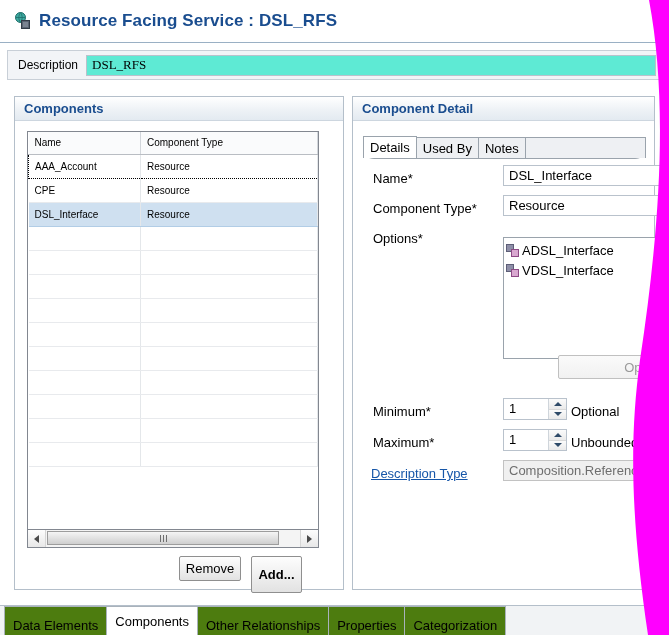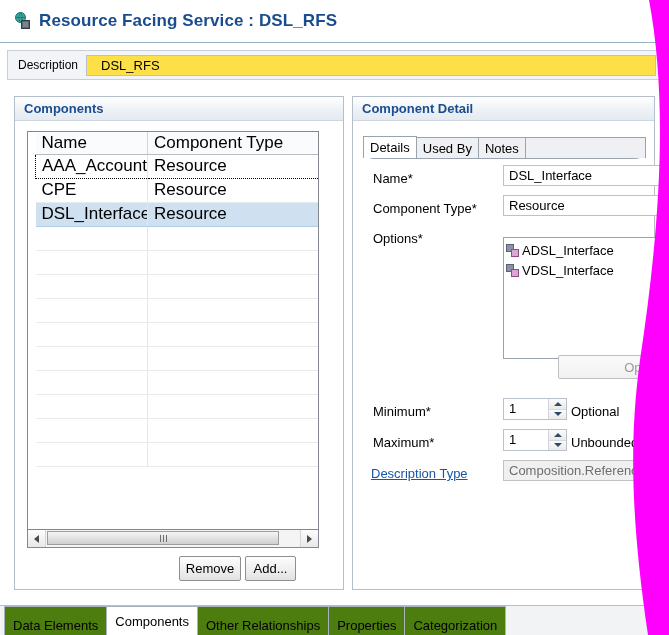--- a/index.html
+++ b/index.html
@@ -58,27 +58,27 @@
   #description-label {
     font-size: 12px;
     color: #000;
     margin-right: 8px;
     margin-left: 5px;
     white-space: nowrap;
   }
   #description-input {
     flex: 1 1 auto;
     height: 21px;
-    background: #fde047;
+    background: #5eead4;
     border: 1px solid #b9c2cc;
     box-sizing: border-box;
-    font-family: Liberation Sans, sans-serif;
-    font-size: 13px;
-    color: #000;
-    padding: 0 14px;
+    font-family: Liberation Serif, serif;
+    font-size: 13px;
+    color: #000;
+    padding: 0 5px;
     line-height: 19px;
     outline: none;
   }
 
   
   .group-panel {
     position: absolute;
     background: #ffffff;
     border: 1px solid #b4bfca;
     box-sizing: border-box;
@@ -113,22 +113,21 @@
     width: 292px; height: 399px;
     border: 1px solid #828790;
     box-sizing: border-box;
     background: #ffffff;
     overflow: hidden;
   }
   #components-table {
     width: 100%;
     border-collapse: collapse;
     table-layout: fixed;
-    font-size: 17px;
-    margin-left: 7px;
+    font-size: 10px;
   }
   #components-table th {
     height: 22px;
     background: #fafbfc;
     border-right: 1px solid #d2d6db;
     border-bottom: 1px solid #b9bdc3;
     font-weight: normal;
     text-align: left;
     padding: 0 0 0 6px;
     color: #000;
@@ -233,22 +232,22 @@
     background: linear-gradient(to bottom, #fafafa, #f1f1f1);
     border-color: #c0c0c0;
   }
   #remove-button {
     position: absolute;
     left: 179px; top: 556px;
     width: 62px; height: 25px;
   }
   #add-button {
     position: absolute;
-    left: 245px; top: 556px;
-    width: 51px; height: 25px;
+    left: 251px; top: 556px;
+    width: 51px; height: 37px; font-weight: bold;
   }
 
   
   #detail-tabs {
     position: absolute;
     left: 10px; top: 40px;
     width: 283px; height: 22px;
     display: flex;
     align-items: flex-end;
     border-bottom: 1px solid #9aa3ac;

